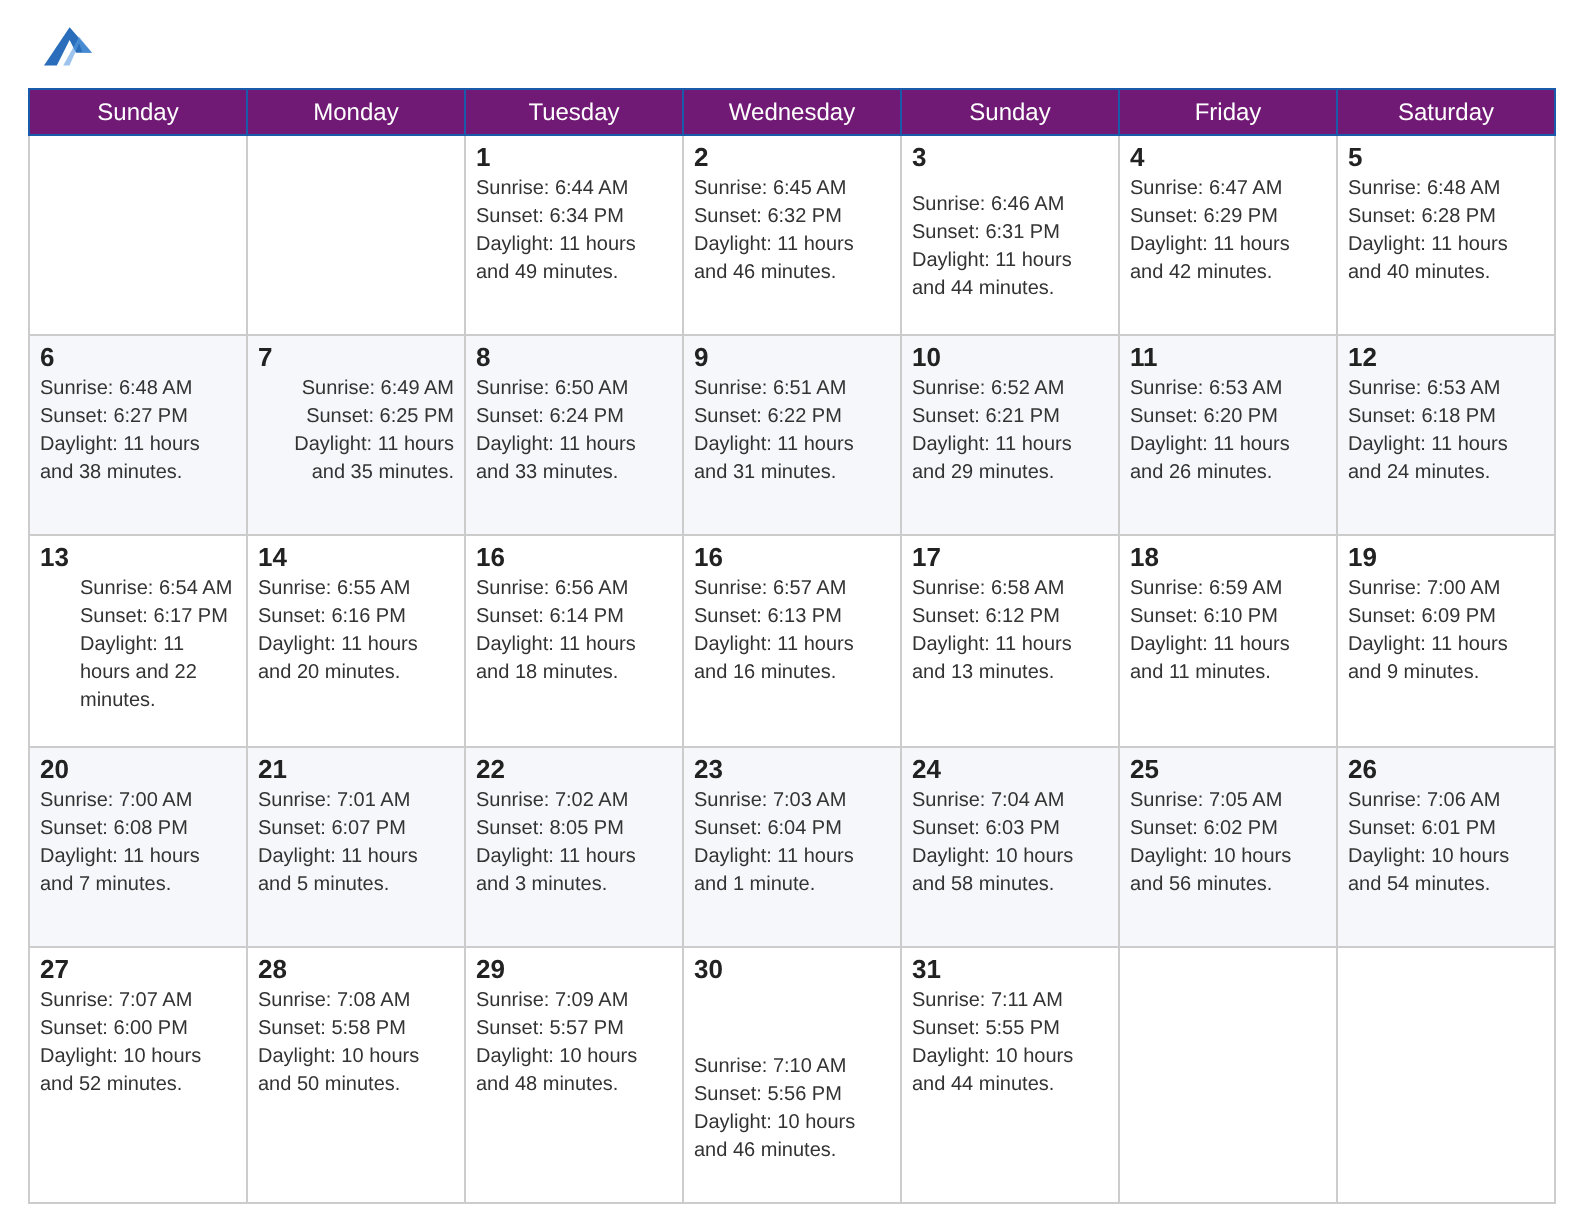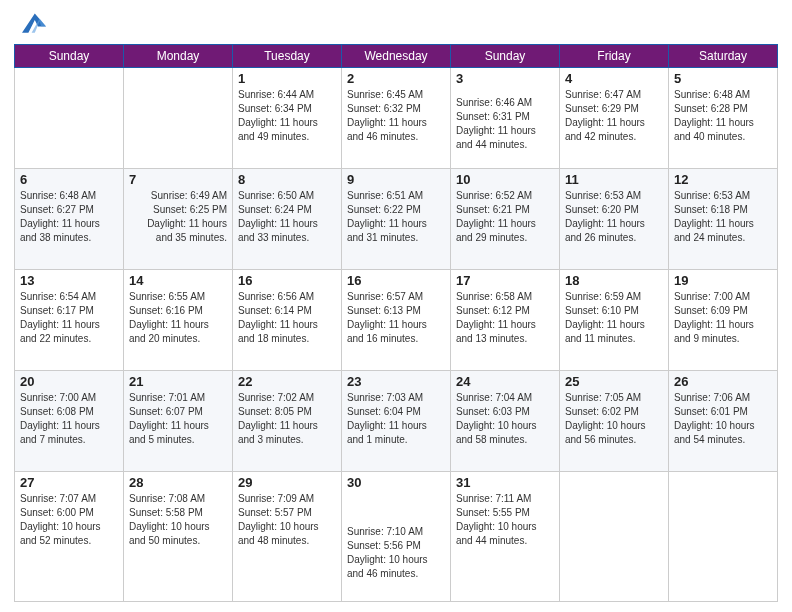--- a/index.html
+++ b/index.html
@@ -206,21 +206,21 @@
           <td>
             <span class="day-number">12</span>
             <div class="day-info" style="white-space: pre-line;">Sunrise: 6:53 AM
 Sunset: 6:18 PM
 Daylight: 11 hours and 24 minutes.</div>
           </td>
         </tr>
         <tr>
           <td>
             <span class="day-number">13</span>
-            <div class="day-info" style="white-space: pre-line;">Sunrise: 6:54 AM
+            <div class="day-info" style="white-space: pre-line; margin-left: 20px;">Sunrise: 6:54 AM
 Sunset: 6:17 PM
 Daylight: 11 hours and 22 minutes.</div>
           </td>
           <td>
             <span class="day-number">14</span>
             <div class="day-info" style="white-space: pre-line;">Sunrise: 6:55 AM
 Sunset: 6:16 PM
 Daylight: 11 hours and 20 minutes.</div>
           </td>
           <td>

